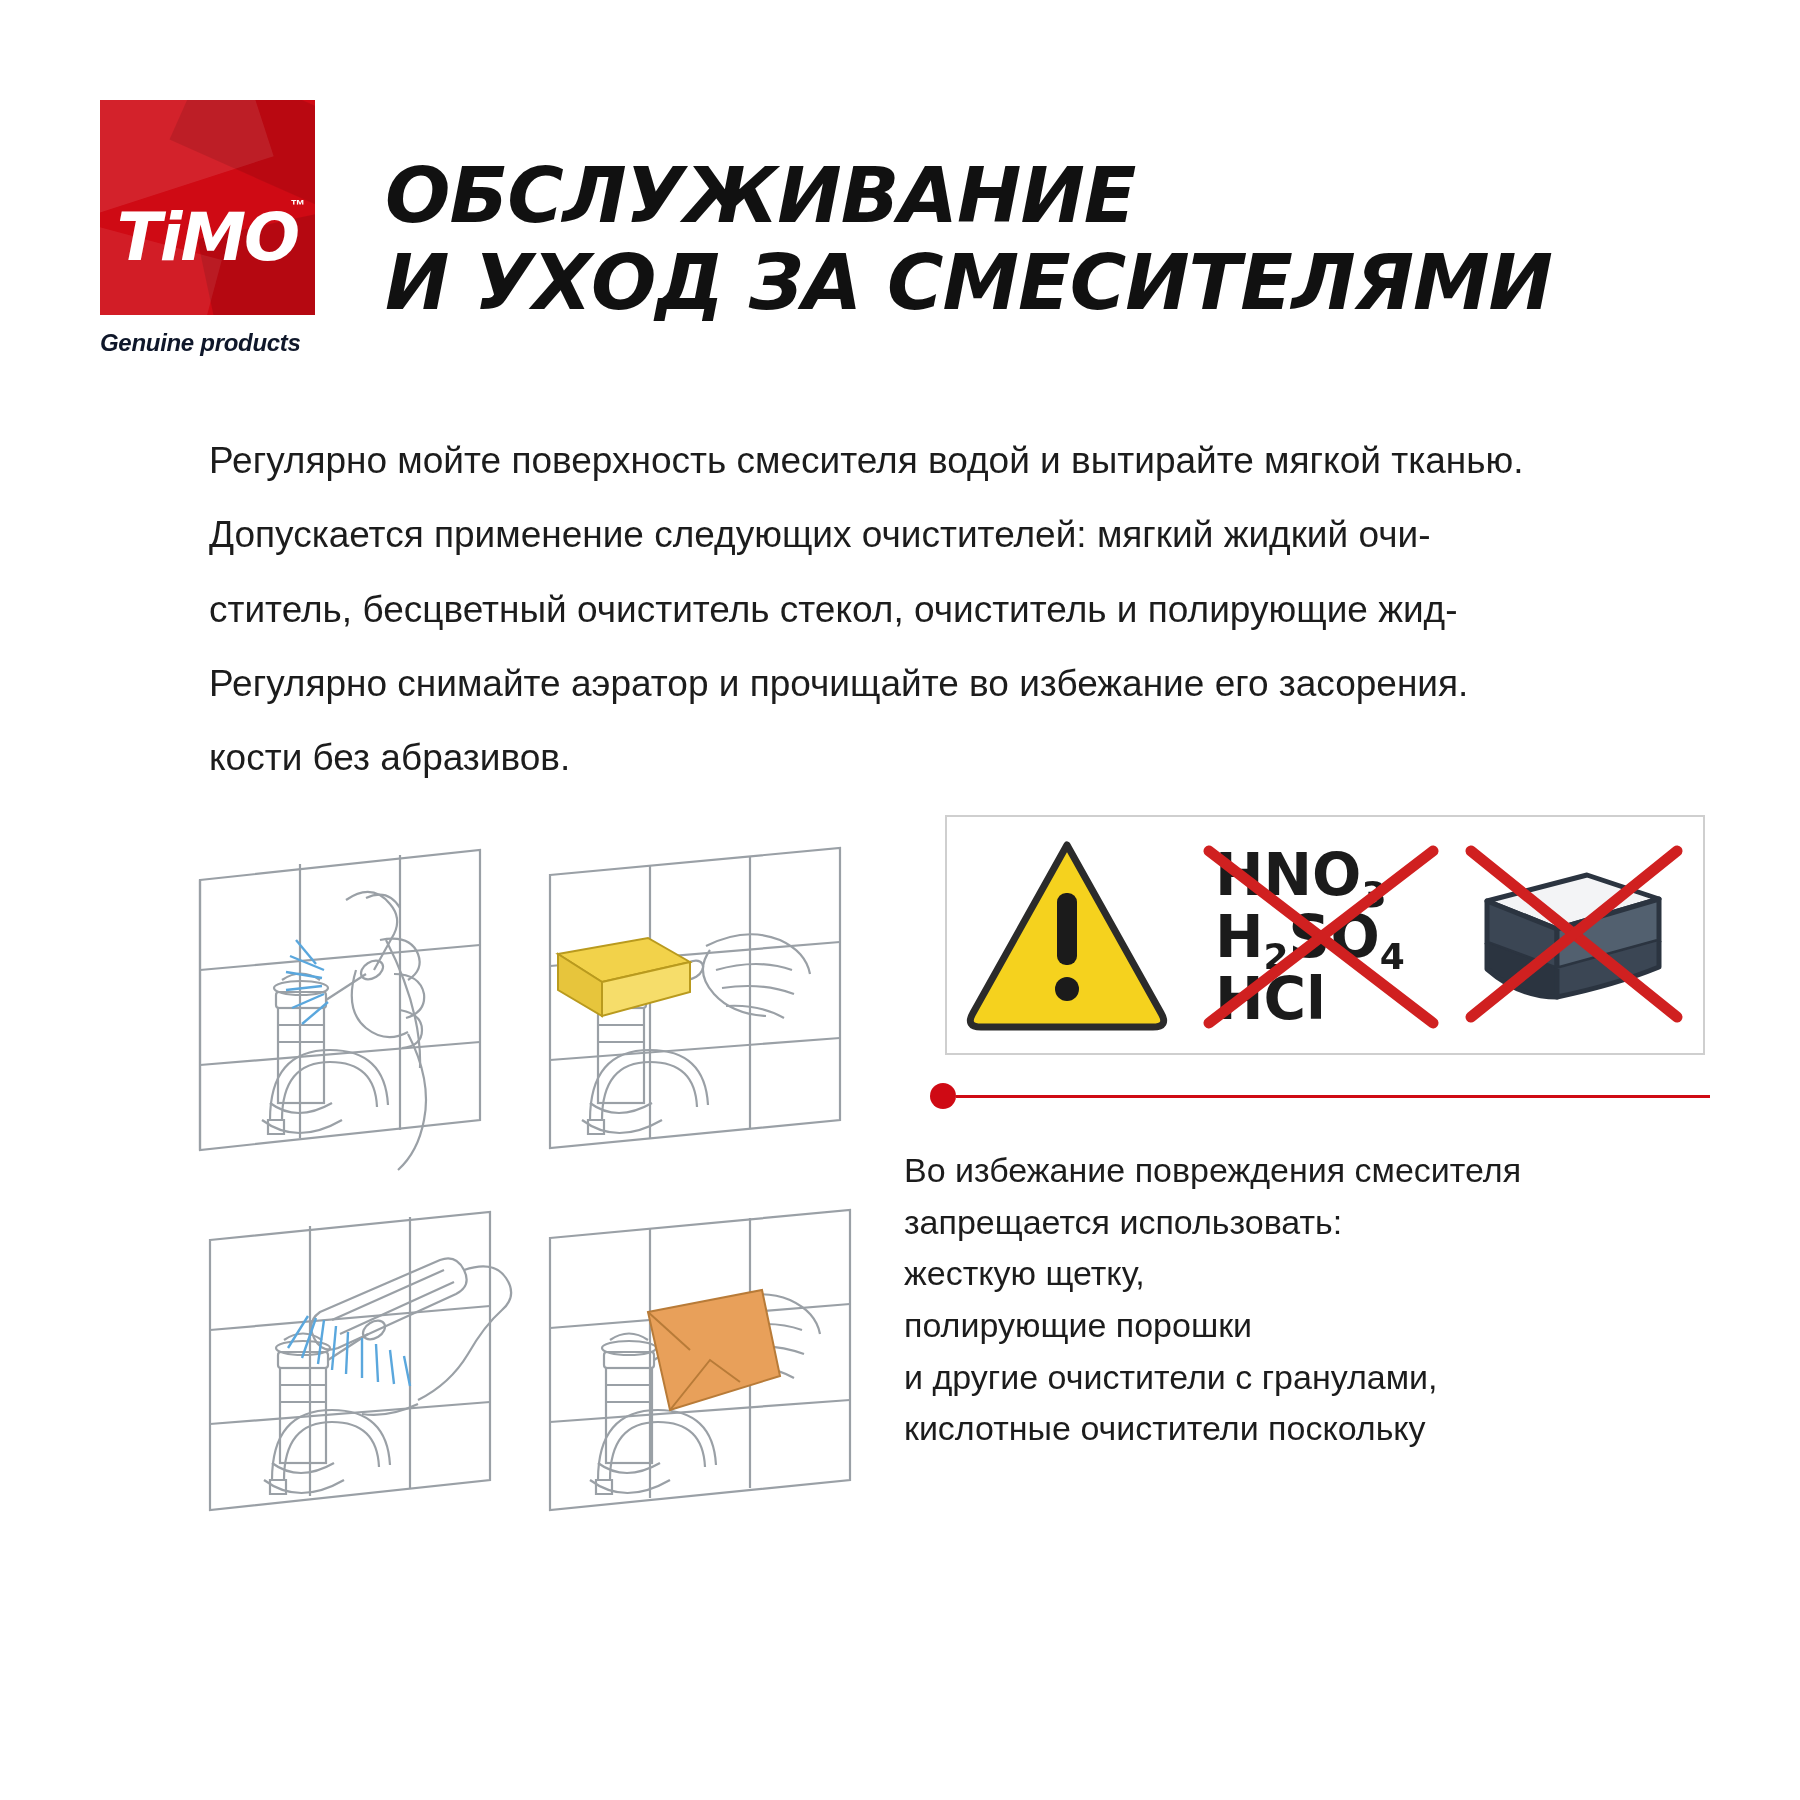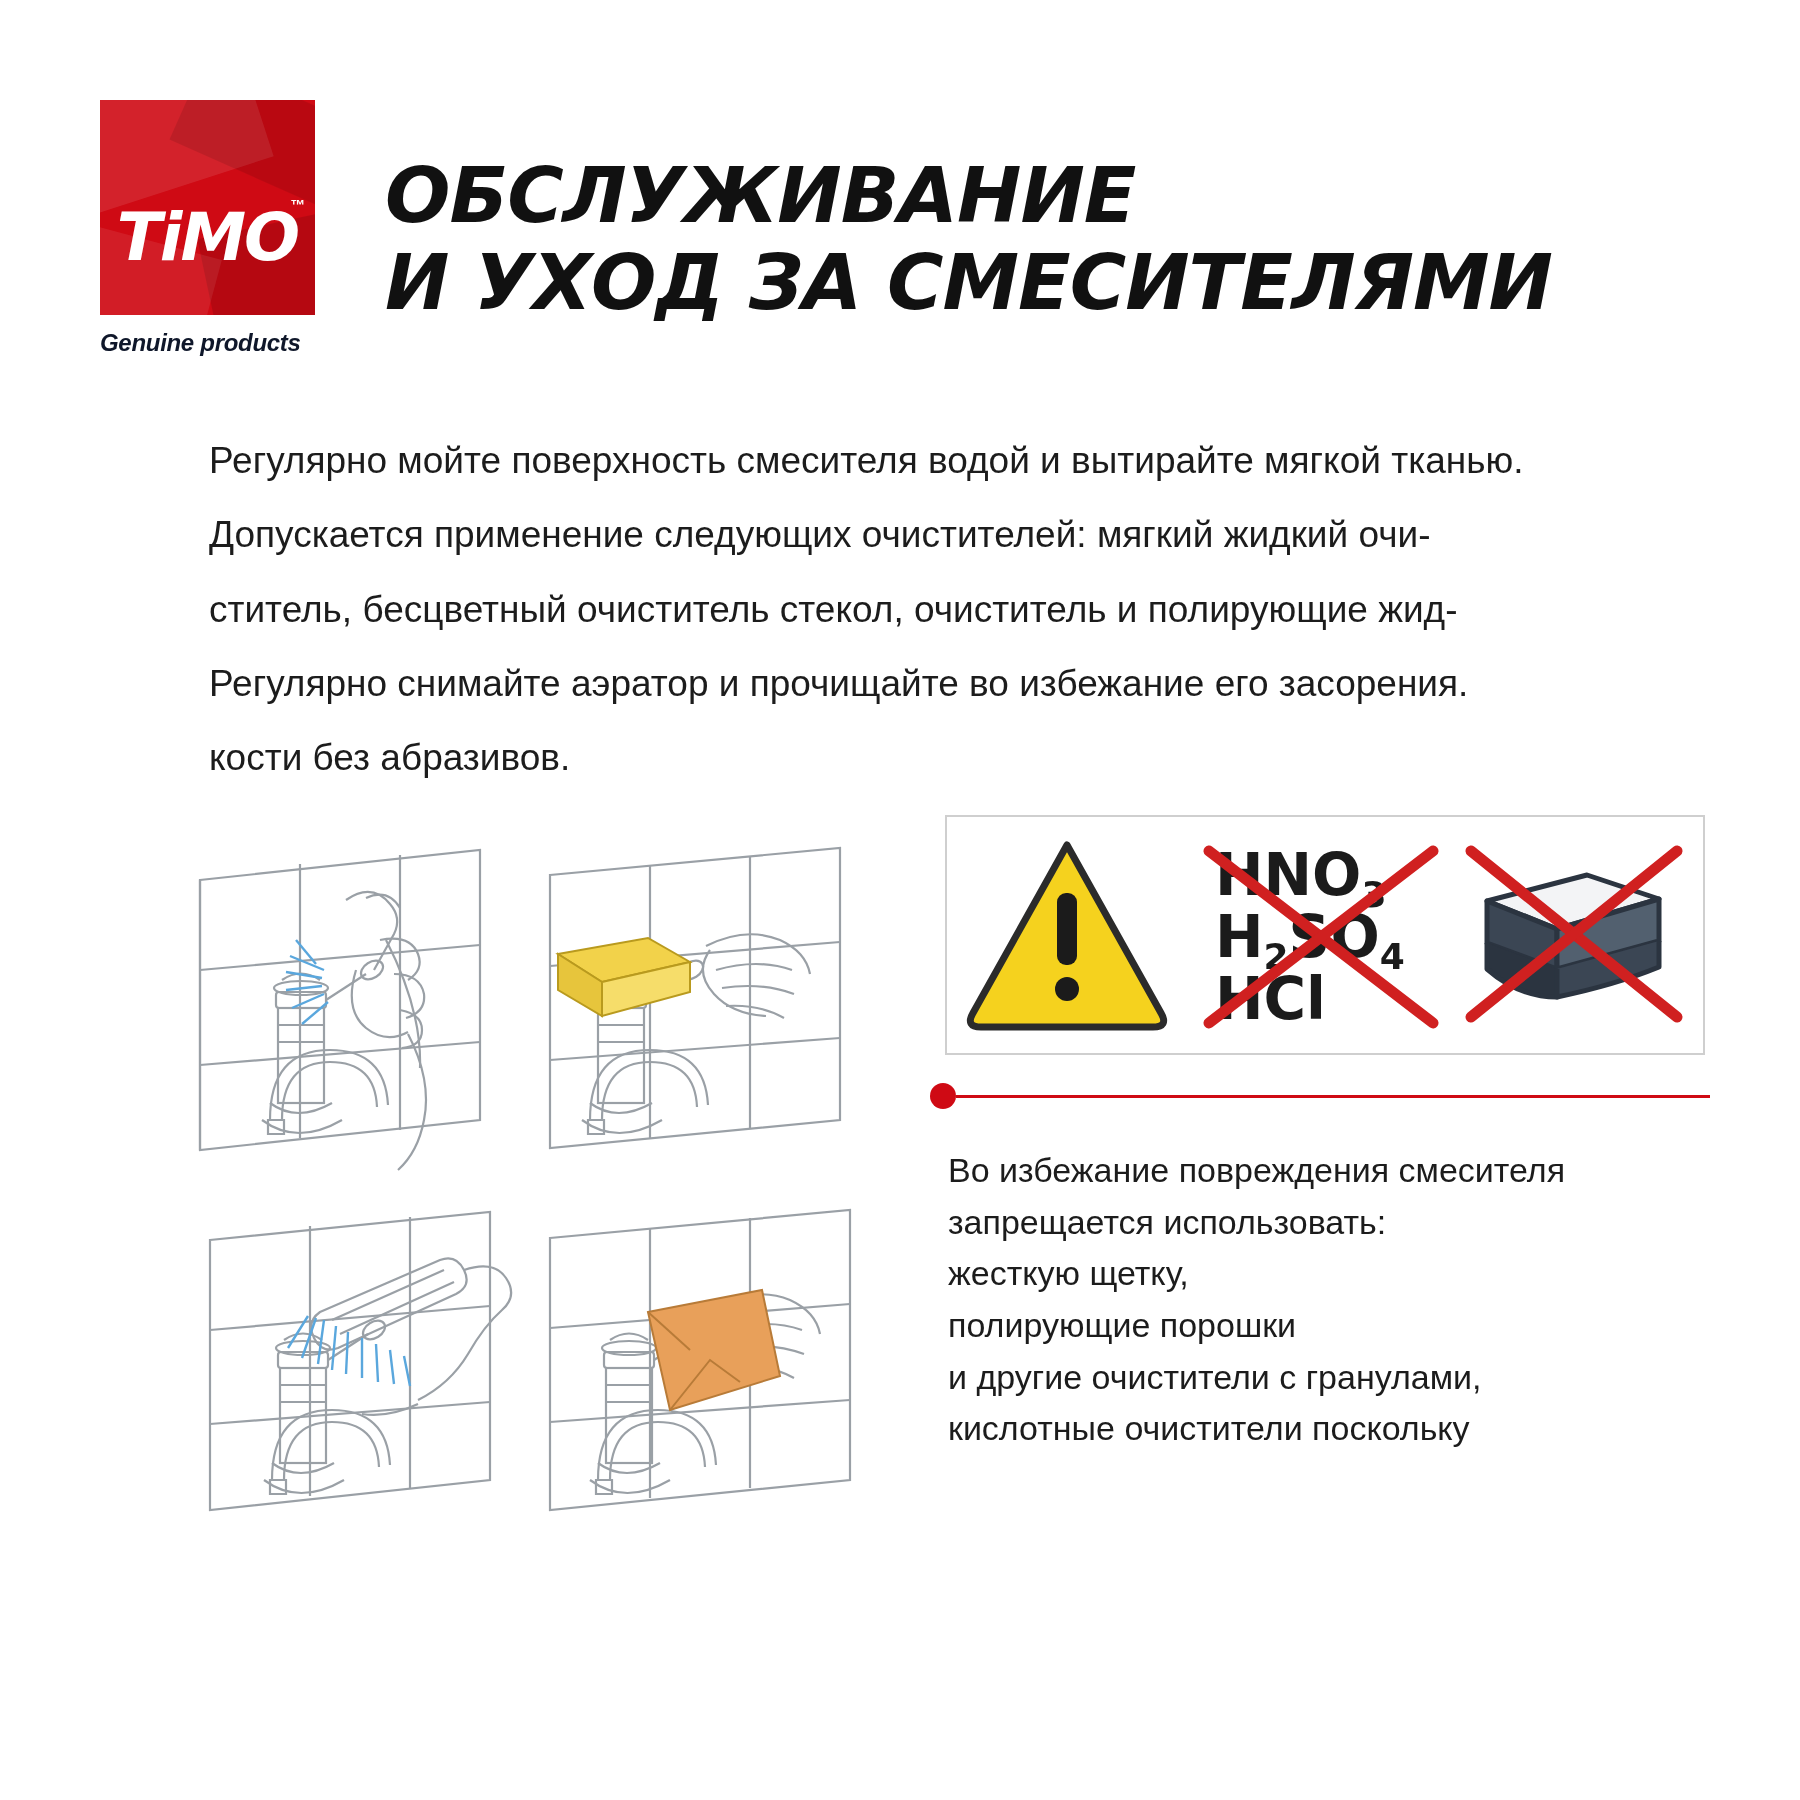--- a/index.html
+++ b/index.html
@@ -143,21 +143,21 @@
     position: absolute;
     left: 26px;
     top: 15px;
     right: 0;
     height: 3px;
     background: #cf0a14;
   }
 
   .warn-text {
     position: absolute;
-    left: 948px;
+    left: 904px;
     top: 1145px;
     width: 790px;
     font-size: 34px;
     line-height: 1.52;
     color: #1c1c1c;
   }
   .warn-text p { margin: 0; }
 </style>
 </head>
 <body>

